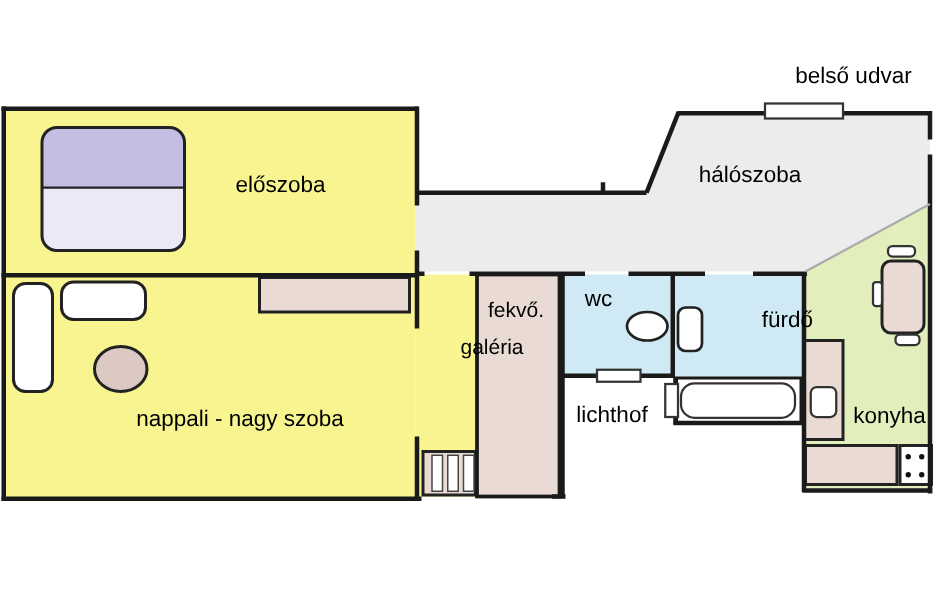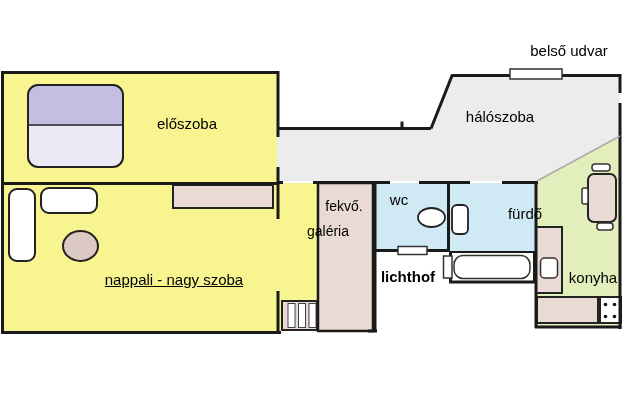--- a/index.html
+++ b/index.html
@@ -109,22 +109,22 @@
       <path d="M535,327 H621.5"></path>
     </g>
     <line x1="620" y1="136" x2="537" y2="181" stroke="#aaaaaa" stroke-width="1.5"></line>
 
     <rect x="510" y="69" width="52" height="10" fill="#fff" stroke="#333" stroke-width="1.5"></rect>
     <rect x="398" y="246.5" width="29" height="8" fill="#fff" stroke="#333" stroke-width="1.5"></rect>
     <rect x="443.5" y="256" width="8.5" height="22" fill="#fff" stroke="#333" stroke-width="1.5"></rect>
   </svg>
 
   <div class="lbl" style="left:187px;top:124px;">előszoba</div>
-  <div class="lbl" style="left:174px;top:280px;text-decoration:underline;">nappali - nagy szoba</div>
+  <div class="lbl" style="left:160px;top:280px;">nappali - nagy szoba</div>
   <div class="lbl" style="left:344px;top:206px;font-size:14px;">fekvő.</div>
   <div class="lbl" style="left:328px;top:231px;font-size:14px;">galéria</div>
   <div class="lbl" style="left:399px;top:200px;">wc</div>
   <div class="lbl" style="left:497px;top:214px;margin-left:28px;">fürdő</div>
-  <div class="lbl" style="left:408px;top:277px;font-weight:bold;">lichthof</div>
+  <div class="lbl" style="left:408px;top:277px;">lichthof</div>
   <div class="lbl" style="left:593px;top:278px;">konyha</div>
   <div class="lbl" style="left:500px;top:117px;">hálószoba</div>
   <div class="lbl" style="left:569px;top:51px;">belső udvar</div>
 </div>
 
 </body></html>

